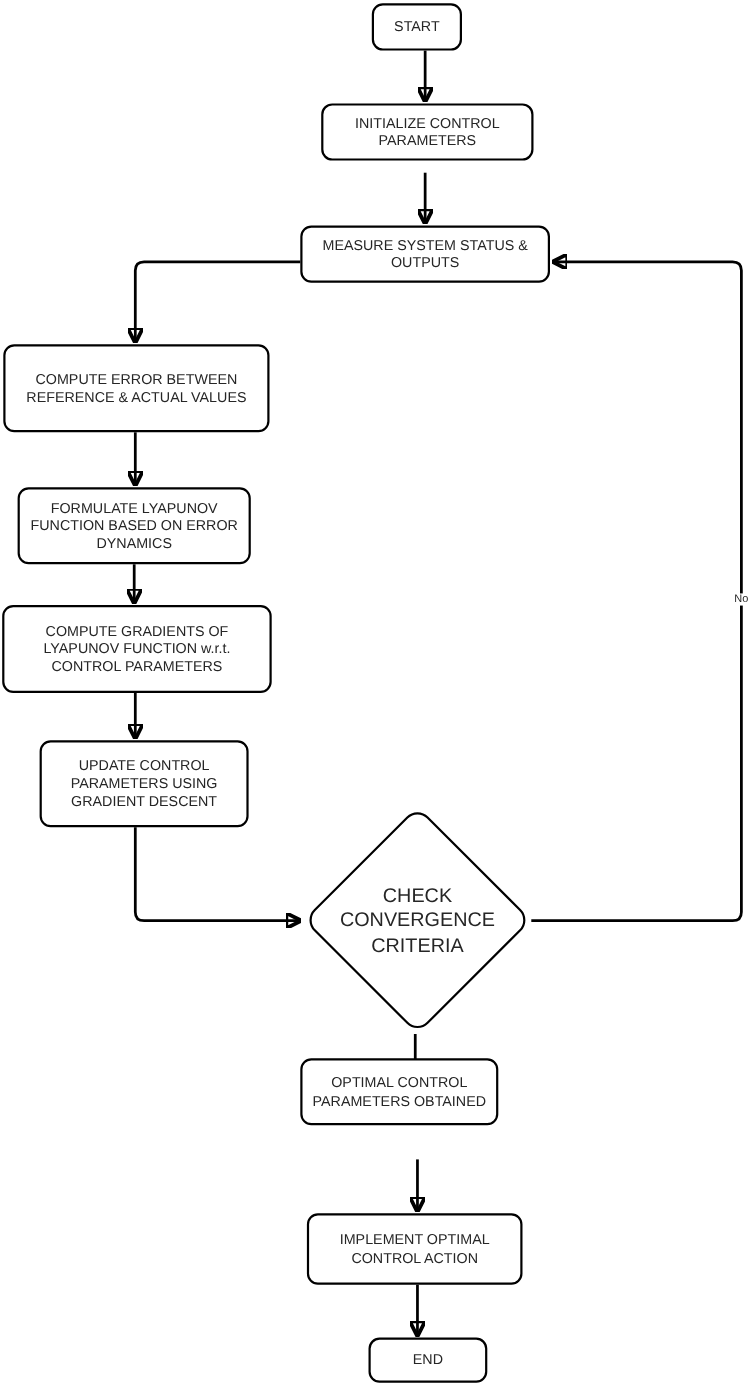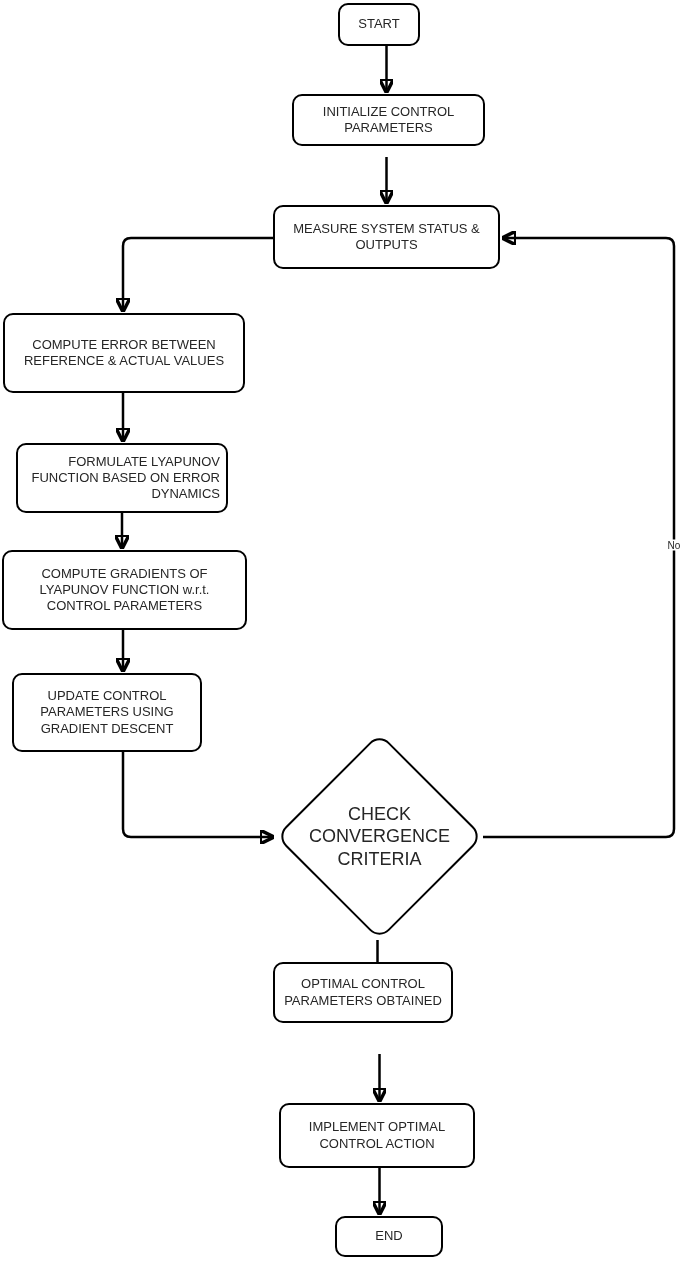--- a/index.html
+++ b/index.html
@@ -63,25 +63,25 @@
     transform: translate(-50%, -50%);
     background: #ffffff;
     padding: 0 2px;
     font-size: 10px;
     color: #262626;
     white-space: nowrap;
   }
   
   .n-start     { left: 338px; top: 3px;    width: 82px;  height: 43px; }
   .n-init      { left: 292px; top: 94px;   width: 193px; height: 52px; }
-  .n-measure   { left: 273px; top: 205px;  width: 227px; height: 64px; }
+  .n-measure   { left: 273px; top: 205px;  width: 227px; height: 52px; }
   .n-error     { left: 3px;   top: 313px;  width: 242px; height: 80px; }
-  .n-formulate { left: 16px;  top: 443px;  width: 212px; height: 70px; text-align: right; }
+  .n-formulate { left: 16px;  top: 443px;  width: 212px; height: 70px; }
   .n-gradients { left: 2px;   top: 550px;  width: 245px; height: 80px; }
-  .n-update    { left: 12px;  top: 673px;  width: 190px; height: 79px; }
+  .n-update    { left: 36px;  top: 673px;  width: 190px; height: 79px; }
   .n-optimal   { left: 273px; top: 962px;  width: 180px; height: 61px; }
   .n-implement { left: 279px; top: 1103px; width: 196px; height: 65px; }
   .n-end       { left: 335px; top: 1216px; width: 108px;  height: 41px; }
   .lbl-yes { left: 377px; top: 969px; }
   .lbl-no  { left: 674px; top: 545px; }
 </style>
 </head>
 <body>
 
 <div class="canvas">

